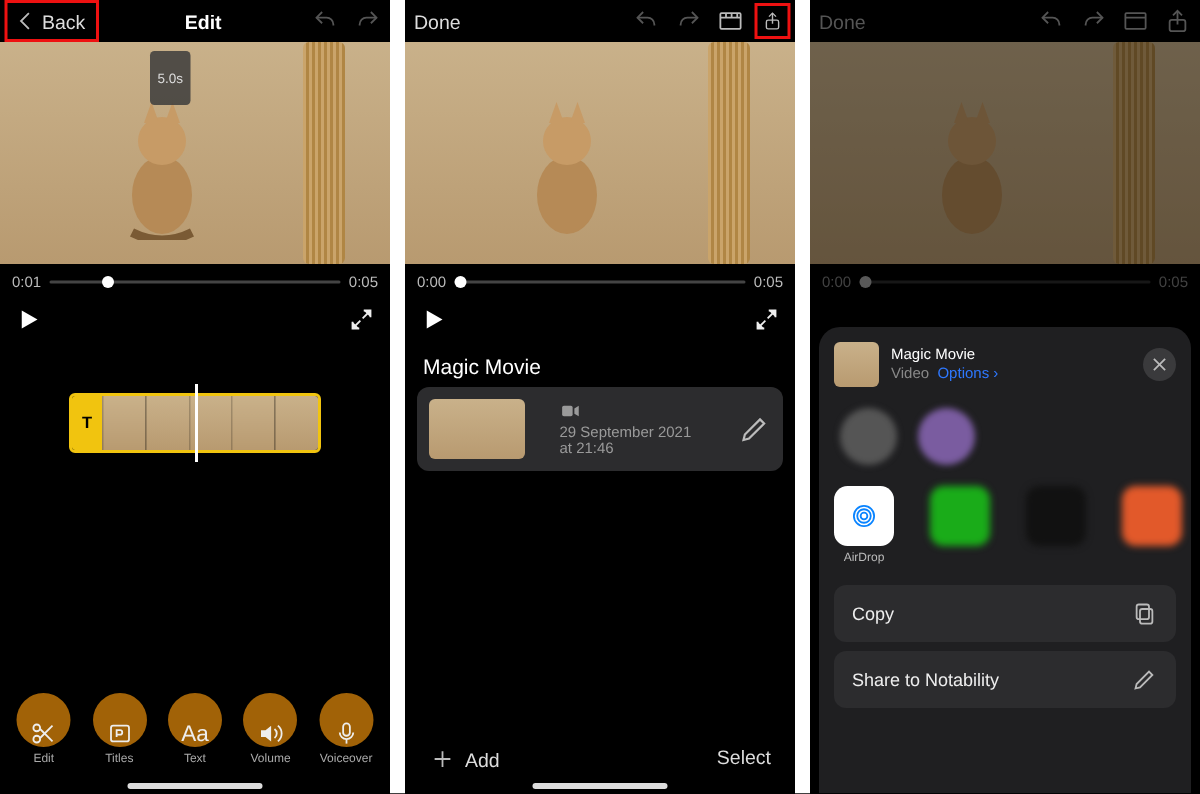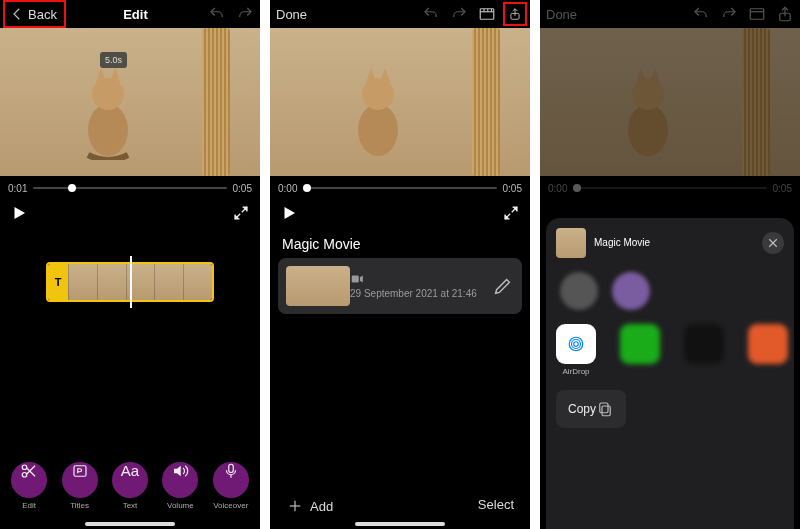--- a/index.html
+++ b/index.html
@@ -14,64 +14,64 @@
   .topbar .right { flex: 0 0 auto; display: flex; align-items: center; gap: 10px; }
   .icon { display: inline-flex; align-items: center; justify-content: center; width: 18px; height: 18px; }
   .icon svg { stroke: #bbb; fill: none; stroke-width: 1.6; }
   .dim svg { stroke: #555; }
   .redbox { outline: 2px solid #e11; outline-offset: 1px; }
   
   .preview { position: relative; width: 100%; height: 148px; background: linear-gradient(180deg,#c9b18a 0%, #b89a70 100%); overflow: hidden; }
   .preview.dimmed::after { content:""; position:absolute; inset:0; background: rgba(0,0,0,.45); }
   .post { position:absolute; right:30px; top:0; width:28px; height:148px; background: repeating-linear-gradient(90deg,#caa46a 0 2px,#b08644 2px 4px); border-radius: 4px; }
   .cat { position:absolute; left:68px; top:32px; width:80px; height:100px; }
-  .badge { position:absolute; top:24px; left:100px; background: rgba(60,60,60,.85); color:#ddd; font-size:9px; padding:3px 5px; border-radius:3px; }
+  .badge { position:absolute; top:6px; left:100px; background: rgba(60,60,60,.85); color:#ddd; font-size:9px; padding:13px 5px; border-radius:3px; }
   
   .scrub { height: 24px; display:flex; align-items:center; padding: 0 8px; font-size:10px; color:#bbb; gap:6px; }
   .scrub .track { flex:1; height:2px; background:#444; position:relative; border-radius:1px; }
   .scrub .knob { position:absolute; top:-3px; width:8px; height:8px; background:#fff; border-radius:50%; }
   
   .playrow { height: 26px; display:flex; align-items:center; justify-content:space-between; padding:0 10px; }
   .playrow .icon svg { stroke:#eee; fill:#eee; }
   
   .timeline { margin-top: 34px; height: 44px; display:flex; align-items:center; justify-content:center; position:relative; }
   .clip { height:40px; width:168px; border:2px solid #f1c40f; border-radius:4px; display:flex; overflow:hidden; position:relative; }
   .clip .texttag { width:20px; background:#f1c40f; color:#000; font-size:11px; font-weight:700; display:flex; align-items:center; justify-content:center; }
   .thumb { flex:1; background: linear-gradient(180deg,#c9b18a,#b89a70); position:relative; border-left:1px solid rgba(0,0,0,.2); }
   .playhead { position:absolute; top:-4px; bottom:-4px; left:50%; width:1.5px; background:#fff; }
   
   .tools { position:absolute; bottom:12px; left:0; right:0; height:62px; display:flex; justify-content:space-around; align-items:center; padding:0 4px; }
   .tool { display:flex; flex-direction:column; align-items:center; gap:3px; font-size:8px; color:#aaa; }
-  .toolbtn { width:36px; height:36px; border-radius:50%; background:#701a75; display:flex; align-items:flex-start; justify-content:center; }
+  .toolbtn { width:36px; height:36px; border-radius:50%; background:#a16207; display:flex; align-items:flex-end; justify-content:center; }
   .toolbtn svg { stroke:#eee; fill:none; stroke-width:1.6; }
   .home-ind { position:absolute; bottom:3px; left:50%; transform:translateX(-50%); width:90px; height:4px; border-radius:2px; background:#ddd; }
   
   .section-label { font-size:14px; color:#fff; padding:10px 12px 6px; }
-  .card { margin: 0 8px; background:#2c2c2e; border-radius:8px; padding:8px; display:flex; align-items:center; gap:0; }
+  .card { margin: 0 8px; background:#2c2c2e; border-radius:8px; padding:8px; display:flex; align-items:center; gap:23px; }
   .card .ct { width:64px; height:40px; border-radius:4px; background:linear-gradient(180deg,#c9b18a,#b89a70); position:relative; overflow:hidden; }
   .card .meta { flex:1; font-size:10px; color:#9a9a9a; display:flex; flex-direction:column; gap:3px; }
   .card .pencil { width:22px; height:22px; }
   .bottombar2 { position:absolute; bottom:14px; left:0; right:0; display:flex; justify-content:space-between; padding:0 16px; font-size:13px; color:#ddd; }
   .bottombar2 .add { display:flex; align-items:center; gap:6px; }
   
   .sheet-back { position:absolute; top:0; left:0; right:0; bottom:0; }
   .share { position:absolute; left:6px; right:6px; bottom:0; top:218px; background:#1f1f21; border-top-left-radius:14px; border-top-right-radius:14px; padding:10px 10px 0; display:flex; flex-direction:column; gap:10px; }
   .share-head { display:flex; align-items:center; gap:8px; }
   .share-head .thumb3 { width:30px; height:30px; border-radius:4px; background:linear-gradient(180deg,#c9b18a,#b89a70); }
   .share-head .t { flex:1; font-size:10px; line-height:1.35; }
   .share-head .t .o { color:#2e78ff; }
   .closebtn { width:22px; height:22px; border-radius:50%; background:#3a3a3c; display:flex; align-items:center; justify-content:center; }
   .contact-row { display:flex; gap:14px; padding:4px 4px 0; filter: blur(2px); }
   .avatar { width:38px; height:38px; border-radius:50%; background:#555; }
   .app-row { display:flex; gap:24px; padding-top:4px; align-items:flex-start; }
   .app { display:flex; flex-direction:column; align-items:center; gap:3px; font-size:8px; color:#bbb; }
   .appicon { width:40px; height:40px; border-radius:9px; background:#444; display:flex; align-items:center; justify-content:center; }
   .appicon.white { background:#fff; }
   .appicon.blur { filter: blur(2.5px); }
-  .actions { display:flex; gap:6px; margin-top:4px; }
+  .actions { display:flex; flex-direction:column; gap:6px; margin-top:4px; }
   .action { background:#2c2c2e; border-radius:8px; height:38px; display:flex; align-items:center; justify-content:space-between; padding:0 12px; font-size:12px; color:#eee; }
   .action .ic { width:18px; height:18px; }
 </style>
 </head>
 <body>
 
 <div class="row">
 
   <div class="phone">
     <div class="topbar">
@@ -366,20 +366,24 @@
           </div>
         <span>0:05</span>
       </div>
     </div>
 
     <div class="share">
       <div class="share-head">
         <div class="thumb3"></div>
         <div class="t">
           <div style="color:#fff;">Magic Movie</div>
+          <div>
+            <span style="color:#888;">Video</span>
+            &nbsp;<span class="o"><span>Options</span> ›</span>
+          </div>
         </div>
         <div class="closebtn">
           <span class="icon">
               <svg viewBox="0 0 24 24">
                 <line x1="7" y1="7" x2="17" y2="17"></line>
                 <line x1="17" y1="7" x2="7" y2="17"></line>
               </svg>
             </span>
         </div>
       </div>
@@ -419,17 +423,25 @@
       <div class="actions">
         <div class="action">
           <span>Copy</span>
           <span class="icon ic">
               <svg viewBox="0 0 24 24">
                 <rect x="8" y="8" width="11" height="13" rx="2"></rect>
                 <rect x="5" y="4" width="11" height="13" rx="2"></rect>
               </svg>
             </span>
         </div>
+        <div class="action">
+          <span>Share to Notability</span>
+          <span class="icon ic">
+              <svg viewBox="0 0 24 24">
+                <path d="M4 20l4-1 11-11-3-3L5 16z"></path>
+              </svg>
+            </span>
+        </div>
       </div>
     </div>
   </div>
 
 </div>
 
 </body></html>

